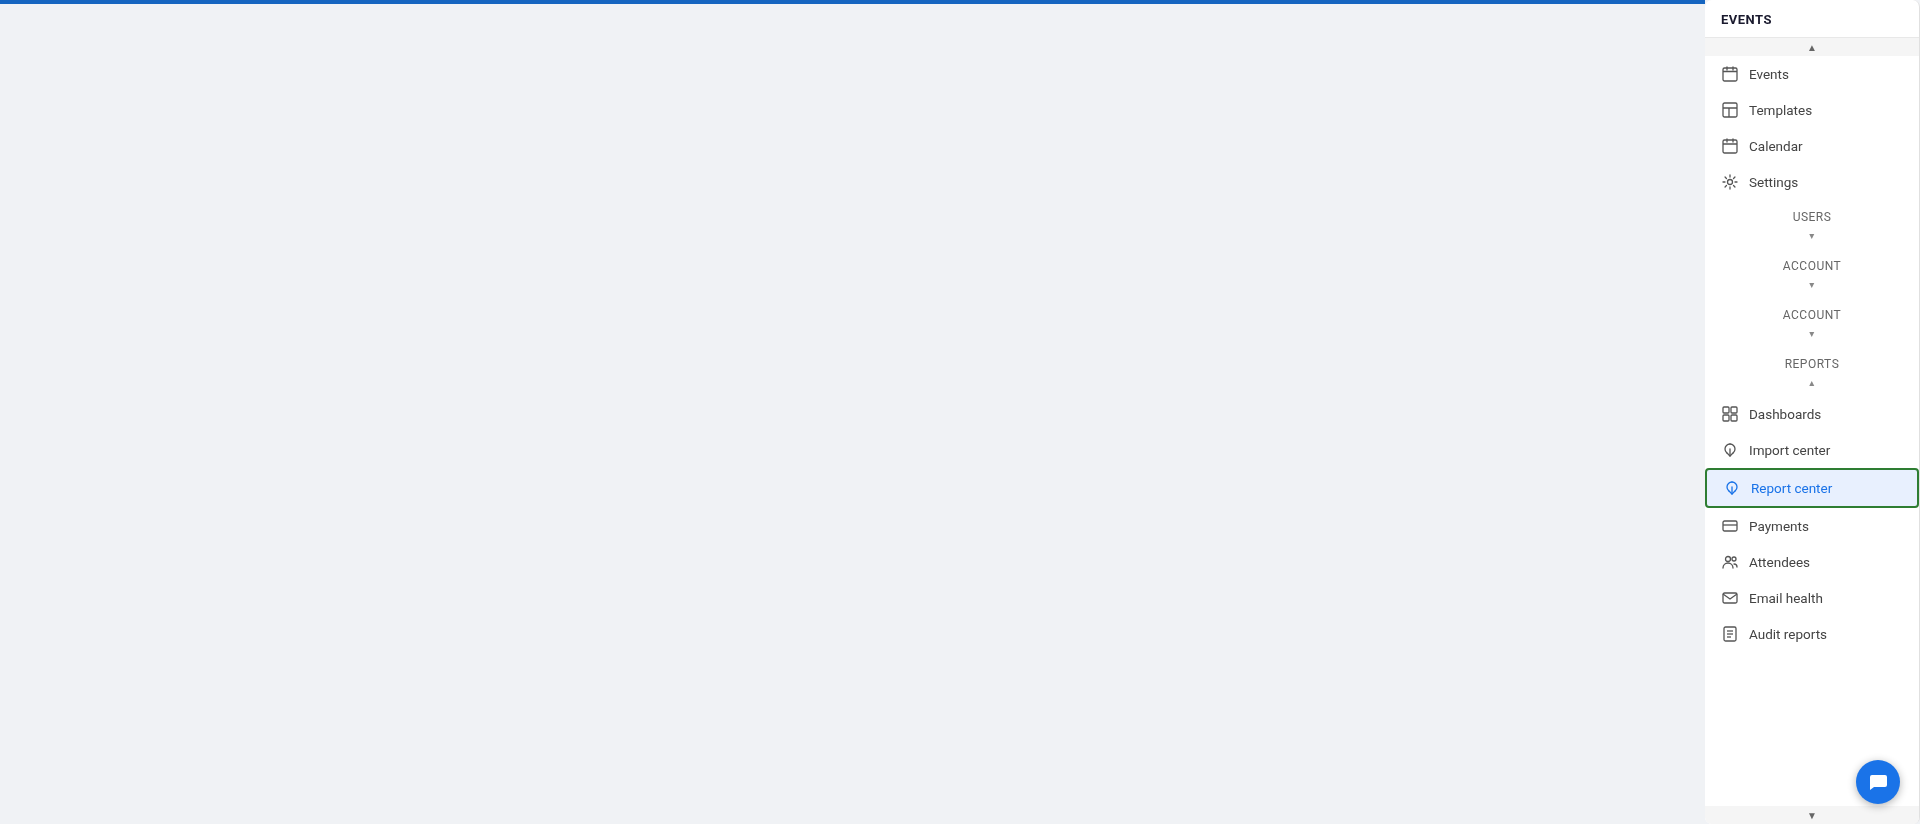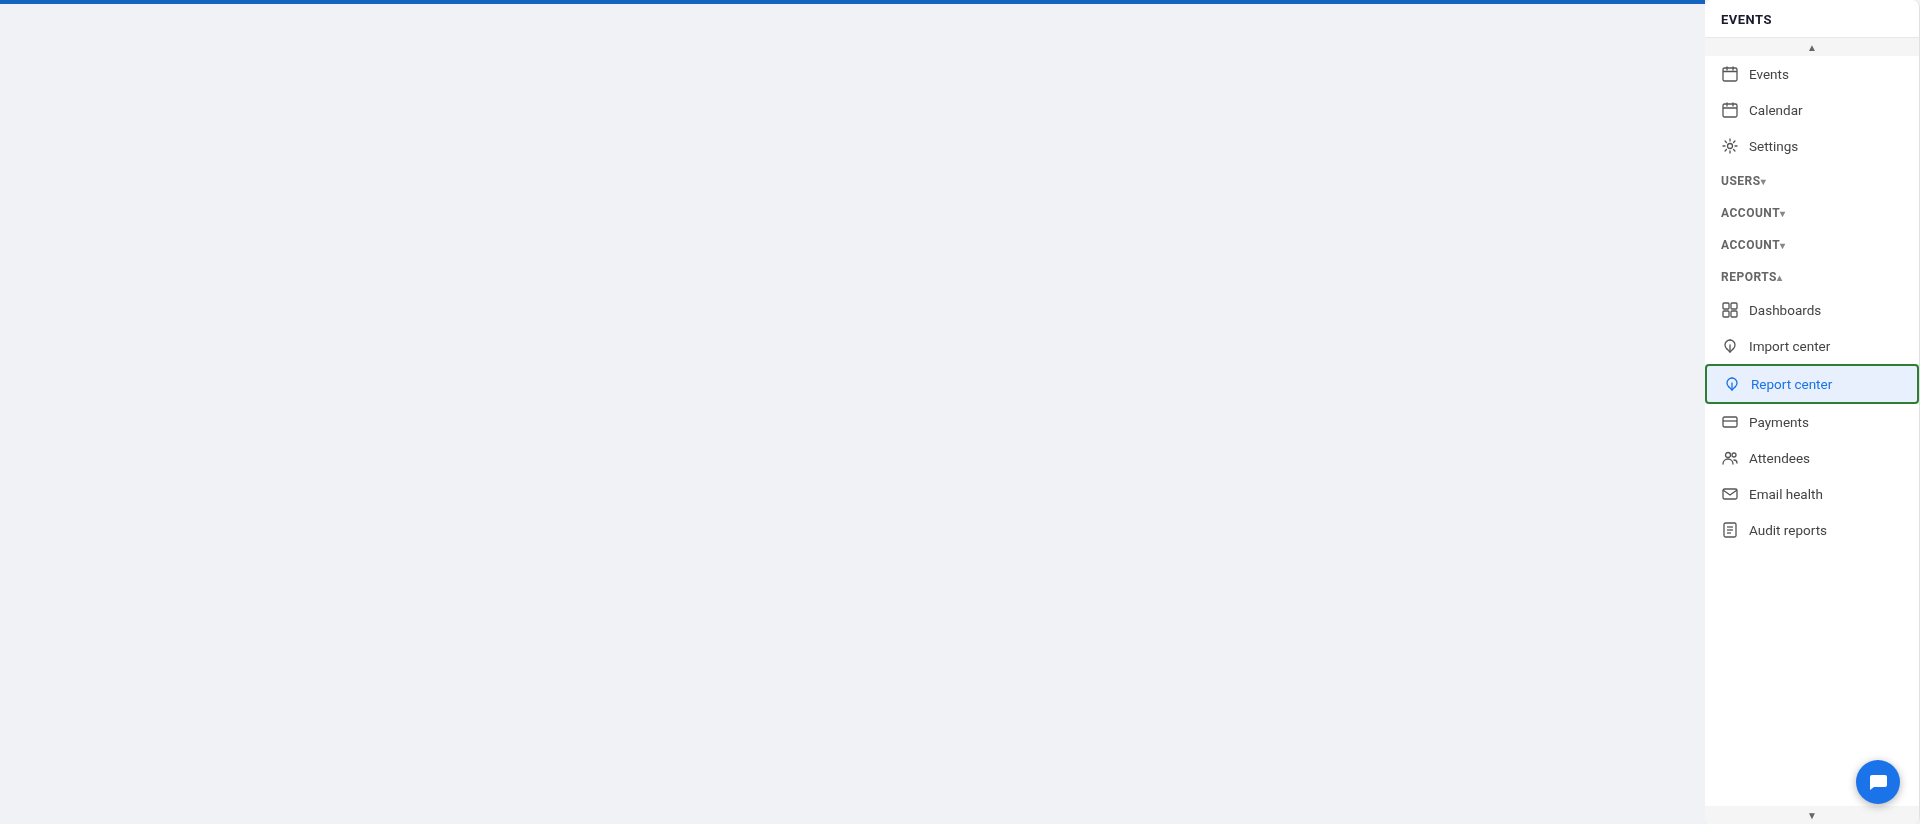--- a/index.html
+++ b/index.html
@@ -62,24 +62,26 @@
       color: #555;
       font-size: 14px;
     }
     .sidebar-item.active .icon { color: #1a73e8; }
 
     .sidebar-section-header {
       display: flex;
       align-items: center;
       padding: 10px 16px 8px 16px;
       font-size: 12px;
-      font-weight: 700;
+      font-weight: 400;
       color: #666;
       letter-spacing: 0.5px;
       cursor: pointer;
+      gap: 6px;
+      flex-direction: column;
     }
     .sidebar-section-header .chevron {
       font-size: 10px;
       color: #888;
     }
 
     
     .scroll-arrow {
       width: 100%;
       height: 18px;
@@ -151,20 +153,30 @@
             <rect x="1" y="2" width="14" height="13" rx="1.5" stroke="#555" stroke-width="1.3"></rect>
             <line x1="1" y1="5.5" x2="15" y2="5.5" stroke="#555" stroke-width="1.3"></line>
             <line x1="5" y1="1" x2="5" y2="4" stroke="#555" stroke-width="1.3" stroke-linecap="round"></line>
             <line x1="11" y1="1" x2="11" y2="4" stroke="#555" stroke-width="1.3" stroke-linecap="round"></line>
           </svg>
       </span>
       <span>Events</span>
     </div>
 
 
+    <div class="sidebar-item">
+      <span class="icon">
+        <svg width="16" height="16" viewBox="0 0 16 16" fill="none">
+            <rect x="1" y="1" width="14" height="14" rx="1.5" stroke="#555" stroke-width="1.3"></rect>
+            <line x1="1" y1="6" x2="15" y2="6" stroke="#555" stroke-width="1.3"></line>
+            <line x1="7" y1="6" x2="7" y2="15" stroke="#555" stroke-width="1.3"></line>
+          </svg>
+      </span>
+      <span>Templates</span>
+    </div>
 
     <div class="sidebar-item">
       <span class="icon">
         <svg width="16" height="16" viewBox="0 0 16 16" fill="none">
             <rect x="1" y="2" width="14" height="13" rx="1.5" stroke="#555" stroke-width="1.3"></rect>
             <line x1="1" y1="6" x2="15" y2="6" stroke="#555" stroke-width="1.3"></line>
             <line x1="5" y1="1" x2="5" y2="4" stroke="#555" stroke-width="1.3" stroke-linecap="round"></line>
             <line x1="11" y1="1" x2="11" y2="4" stroke="#555" stroke-width="1.3" stroke-linecap="round"></line>
           </svg>
       </span>

